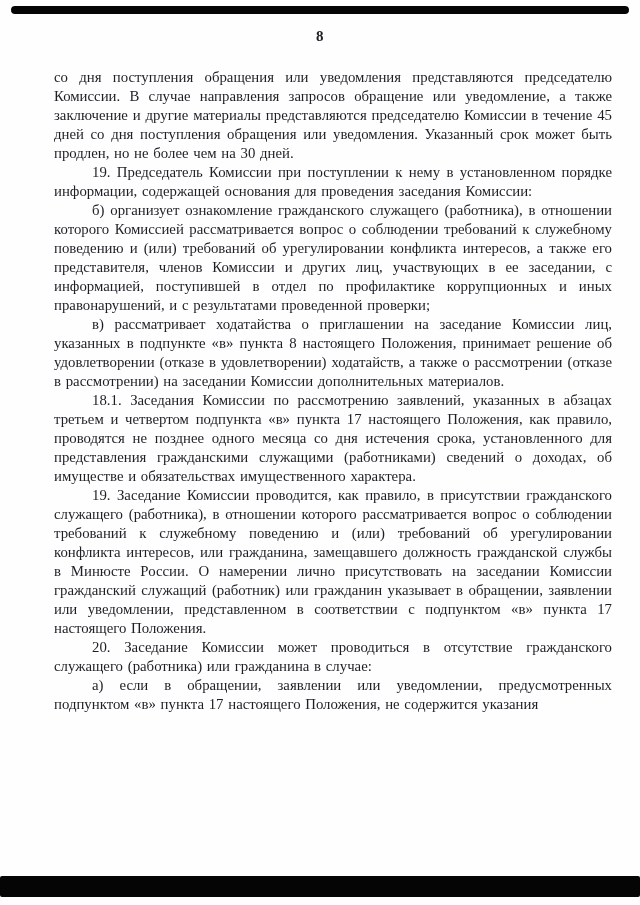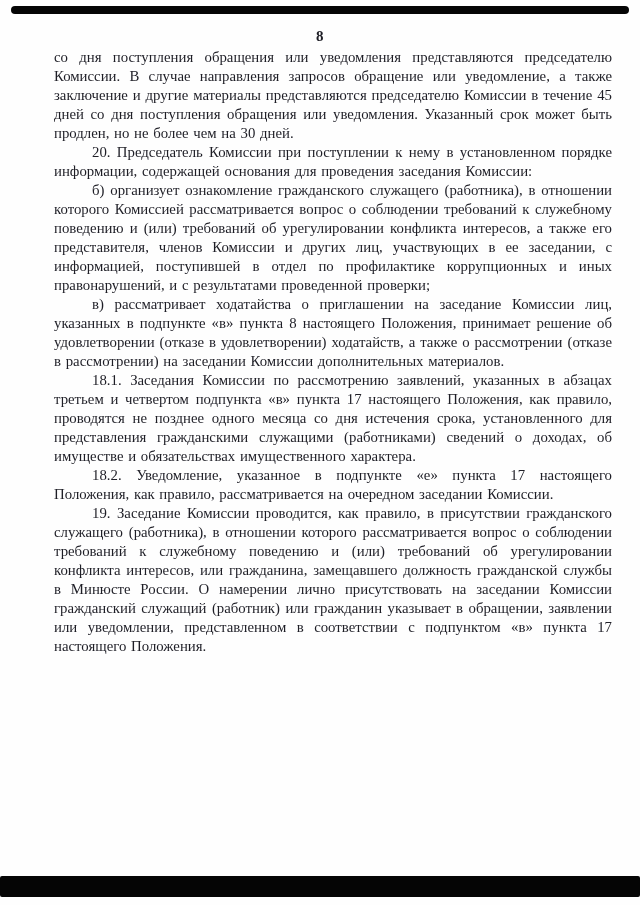--- a/index.html
+++ b/index.html
@@ -39,21 +39,21 @@
     top: 28px;
     left: 0;
     width: 640px;
     text-align: center;
     font-size: 15px;
     font-weight: bold;
     letter-spacing: 0.5px;
   }
   .content {
     position: absolute;
-    top: 48px;
+    top: 68px;
     left: 54px;
     width: 558px;
     font-size: 14.8px;
     line-height: 19px;
     text-align: justify;
   }
   .content p {
     margin: 0;
     padding: 0;
     text-indent: 38px;
@@ -64,21 +64,22 @@
   }
 </style>
 </head>
 <body>
 
 <div class="page">
   <div class="scan-top-bar"></div>
   <div class="page-number">8</div>
   <div class="content">
     <p>со дня поступления обращения или уведомления представляются председателю Комиссии. В случае направления запросов обращение или уведомление, а также заключение и другие материалы представляются председателю Комиссии в течение 45 дней со дня поступления обращения или уведомления. Указанный срок может быть продлен, но не более чем на 30 дней.</p>
-    <p>20. Председатель Комиссии при поступлении к нему в установленном порядке информации, содержащей основания для проведения заседания Комиссии:</p>
+    <p>19. Председатель Комиссии при поступлении к нему в установленном порядке информации, содержащей основания для проведения заседания Комиссии:</p>
     <p>б) организует ознакомление гражданского служащего (работника), в отношении которого Комиссией рассматривается вопрос о соблюдении требований к служебному поведению и (или) требований об урегулировании конфликта интересов, а также его представителя, членов Комиссии и других лиц, участвующих в ее заседании, с информацией, поступившей в отдел по профилактике коррупционных и иных правонарушений, и с результатами проведенной проверки;</p>
     <p>в) рассматривает ходатайства о приглашении на заседание Комиссии лиц, указанных в подпункте «в» пункта 8 настоящего Положения, принимает решение об удовлетворении (отказе в удовлетворении) ходатайств, а также о рассмотрении (отказе в рассмотрении) на заседании Комиссии дополнительных материалов.</p>
     <p>18.1. Заседания Комиссии по рассмотрению заявлений, указанных в абзацах третьем и четвертом подпункта «в» пункта 17 настоящего Положения, как правило, проводятся не позднее одного месяца со дня истечения срока, установленного для представления гражданскими служащими (работниками) сведений о доходах, об имуществе и обязательствах имущественного характера.</p>
-    <p>18.2. Уведомление, указанное в подпункте «е» пункта 17 настоящего Положения, как правило, рассматривается на очередном заседании Комиссии.</p>
     <p>19. Заседание Комиссии проводится, как правило, в присутствии гражданского служащего (работника), в отношении которого рассматривается вопрос о соблюдении требований к служебному поведению и (или) требований об урегулировании конфликта интересов, или гражданина, замещавшего должность гражданской службы в Минюсте России. О намерении лично присутствовать на заседании Комиссии гражданский служащий (работник) или гражданин указывает в обращении, заявлении или уведомлении, представленном в соответствии с подпунктом «в» пункта 17 настоящего Положения.</p>
+    <p>20. Заседание Комиссии может проводиться в отсутствие гражданского служащего (работника) или гражданина в случае:</p>
+    <p>а) если в обращении, заявлении или уведомлении, предусмотренных подпунктом «в» пункта 17 настоящего Положения, не содержится указания</p>
   </div>
   <div class="scan-bottom-bar"></div>
 </div>
 
 </body></html>

